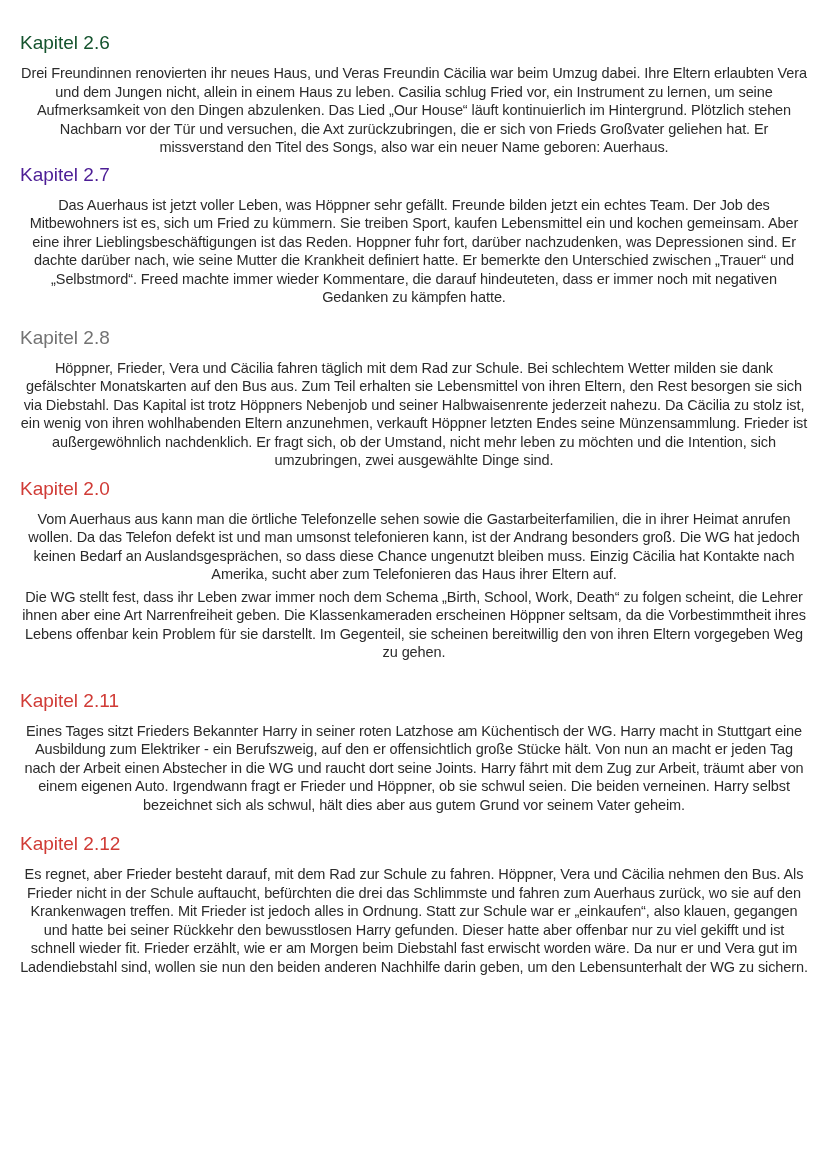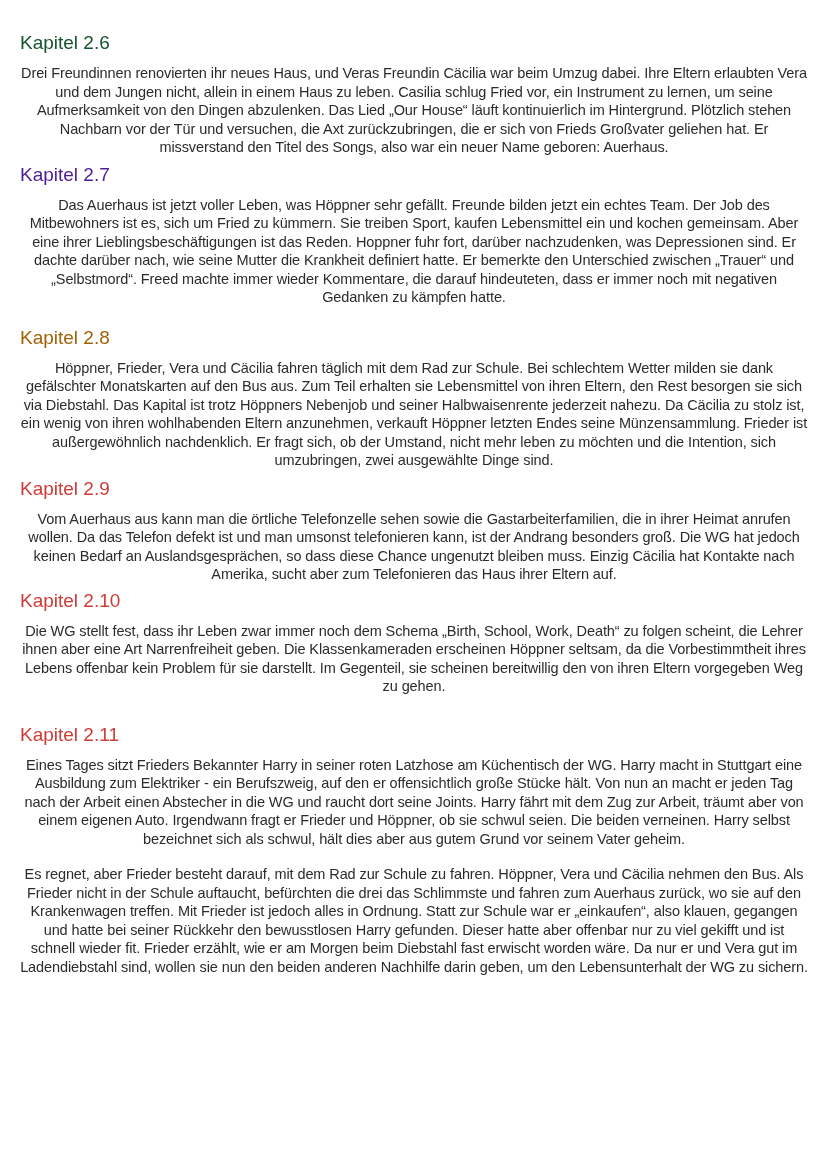--- a/index.html
+++ b/index.html
@@ -55,36 +55,36 @@
     <h2 class="chapter-title" style="color: #14532d;">Kapitel 2.6</h2>
     <p class="chapter-body" style="color: rgb(43, 43, 43);">Drei Freundinnen renovierten ihr neues Haus, und Veras Freundin Cäcilia war beim Umzug dabei. Ihre Eltern erlaubten Vera und dem Jungen nicht, allein in einem Haus zu leben. Casilia schlug Fried vor, ein Instrument zu lernen, um seine Aufmerksamkeit von den Dingen abzulenken. Das Lied „Our House“ läuft kontinuierlich im Hintergrund. Plötzlich stehen Nachbarn vor der Tür und versuchen, die Axt zurückzubringen, die er sich von Frieds Großvater geliehen hat. Er missverstand den Titel des Songs, also war ein neuer Name geboren: Auerhaus.</p>
   </section>
 
   <section class="chapter">
     <h2 class="chapter-title" style="color: #4c1d95;">Kapitel 2.7</h2>
     <p class="chapter-body" style="color: rgb(43, 43, 43);">Das Auerhaus ist jetzt voller Leben, was Höppner sehr gefällt. Freunde bilden jetzt ein echtes Team. Der Job des Mitbewohners ist es, sich um Fried zu kümmern. Sie treiben Sport, kaufen Lebensmittel ein und kochen gemeinsam. Aber eine ihrer Lieblingsbeschäftigungen ist das Reden. Hoppner fuhr fort, darüber nachzudenken, was Depressionen sind. Er dachte darüber nach, wie seine Mutter die Krankheit definiert hatte. Er bemerkte den Unterschied zwischen „Trauer“ und „Selbstmord“. Freed machte immer wieder Kommentare, die darauf hindeuteten, dass er immer noch mit negativen Gedanken zu kämpfen hatte.</p>
   </section>
 
   <section class="chapter">
-    <h2 class="chapter-title" style="color: #a16207; margin-top: 18px;">Kapitel 2.8</h2>
+    <h2 class="chapter-title" style="color: #737373; margin-top: 18px;">Kapitel 2.8</h2>
     <p class="chapter-body" style="color: rgb(43, 43, 43);">Höppner, Frieder, Vera und Cäcilia fahren täglich mit dem Rad zur Schule. Bei schlechtem Wetter milden sie dank gefälschter Monatskarten auf den Bus aus. Zum Teil erhalten sie Lebensmittel von ihren Eltern, den Rest besorgen sie sich via Diebstahl. Das Kapital ist trotz Höppners Nebenjob und seiner Halbwaisenrente jederzeit nahezu. Da Cäcilia zu stolz ist, ein wenig von ihren wohlhabenden Eltern anzunehmen, verkauft Höppner letzten Endes seine Münzensammlung. Frieder ist außergewöhnlich nachdenklich. Er fragt sich, ob der Umstand, nicht mehr leben zu möchten und die Intention, sich umzubringen, zwei ausgewählte Dinge sind.</p>
   </section>
 
   <section class="chapter">
-    <h2 class="chapter-title" style="color: rgb(208, 59, 54);">Kapitel 2.9</h2>
+    <h2 class="chapter-title" style="color: rgb(208, 59, 54);">Kapitel 2.0</h2>
     <p class="chapter-body" style="color: rgb(43, 43, 43);">Vom Auerhaus aus kann man die örtliche Telefonzelle sehen sowie die Gastarbeiterfamilien, die in ihrer Heimat anrufen wollen. Da das Telefon defekt ist und man umsonst telefonieren kann, ist der Andrang besonders groß. Die WG hat jedoch keinen Bedarf an Auslandsgesprächen, so dass diese Chance ungenutzt bleiben muss. Einzig Cäcilia hat Kontakte nach Amerika, sucht aber zum Telefonieren das Haus ihrer Eltern auf.</p>
   </section>
 
   <section class="chapter">
-    <h2 class="chapter-title" style="color: rgb(208, 59, 54);">Kapitel 2.10</h2>
     <p class="chapter-body" style="color: rgb(43, 43, 43);">Die WG stellt fest, dass ihr Leben zwar immer noch dem Schema „Birth, School, Work, Death“ zu folgen scheint, die Lehrer ihnen aber eine Art Narrenfreiheit geben. Die Klassenkameraden erscheinen Höppner seltsam, da die Vorbestimmtheit ihres Lebens offenbar kein Problem für sie darstellt. Im Gegenteil, sie scheinen bereitwillig den von ihren Eltern vorgegeben Weg zu gehen.</p>
   </section>
 
   <section class="chapter">
     <h2 class="chapter-title" style="color: rgb(208, 59, 54);">Kapitel 2.11</h2>
     <p class="chapter-body" style="color: rgb(43, 43, 43);">Eines Tages sitzt Frieders Bekannter Harry in seiner roten Latzhose am Küchentisch der WG. Harry macht in Stuttgart eine Ausbildung zum Elektriker - ein Berufszweig, auf den er offensichtlich große Stücke hält. Von nun an macht er jeden Tag nach der Arbeit einen Abstecher in die WG und raucht dort seine Joints. Harry fährt mit dem Zug zur Arbeit, träumt aber von einem eigenen Auto. Irgendwann fragt er Frieder und Höppner, ob sie schwul seien. Die beiden verneinen. Harry selbst bezeichnet sich als schwul, hält dies aber aus gutem Grund vor seinem Vater geheim.</p>
   </section>
 
   <section class="chapter">
+    <h2 class="chapter-title" style="color: rgb(208, 59, 54);">Kapitel 2.12</h2>
     <p class="chapter-body" style="color: rgb(43, 43, 43);">Es regnet, aber Frieder besteht darauf, mit dem Rad zur Schule zu fahren. Höppner, Vera und Cäcilia nehmen den Bus. Als Frieder nicht in der Schule auftaucht, befürchten die drei das Schlimmste und fahren zum Auerhaus zurück, wo sie auf den Krankenwagen treffen. Mit Frieder ist jedoch alles in Ordnung. Statt zur Schule war er „einkaufen“, also klauen, gegangen und hatte bei seiner Rückkehr den bewusstlosen Harry gefunden. Dieser hatte aber offenbar nur zu viel gekifft und ist schnell wieder fit. Frieder erzählt, wie er am Morgen beim Diebstahl fast erwischt worden wäre. Da nur er und Vera gut im Ladendiebstahl sind, wollen sie nun den beiden anderen Nachhilfe darin geben, um den Lebensunterhalt der WG zu sichern.</p>
   </section>
 
 </div>
 
 </body></html>

